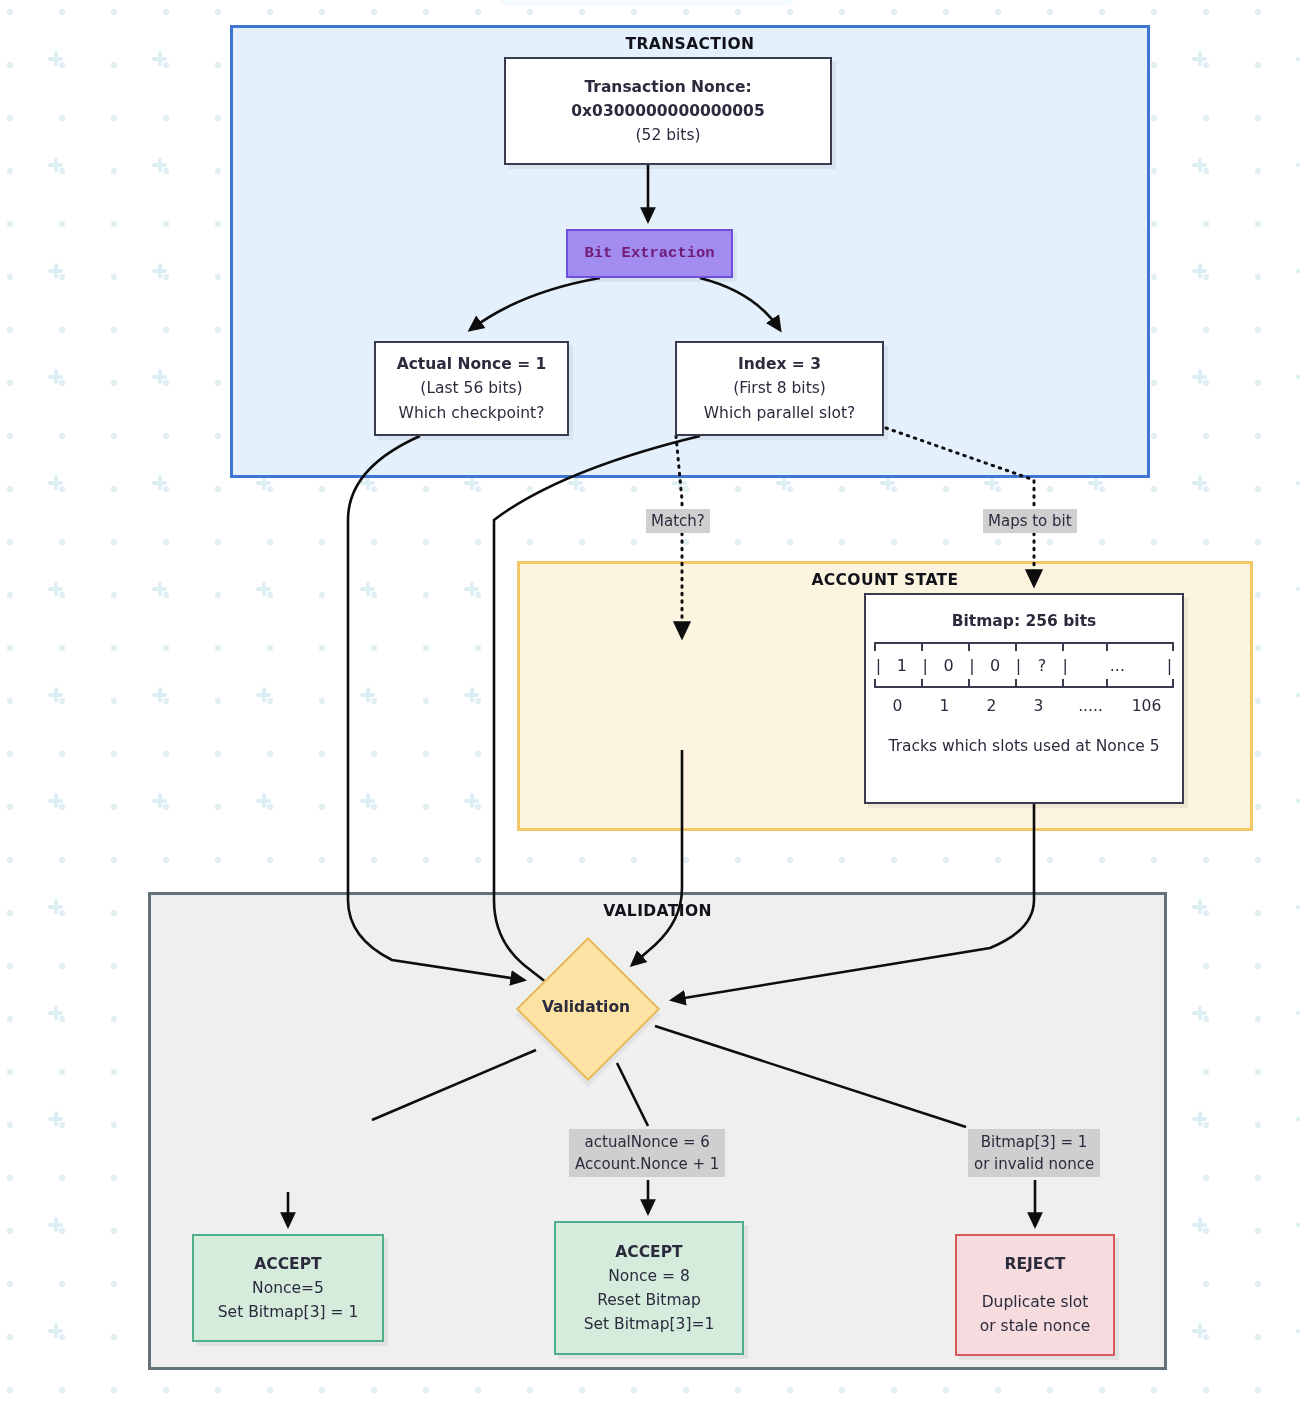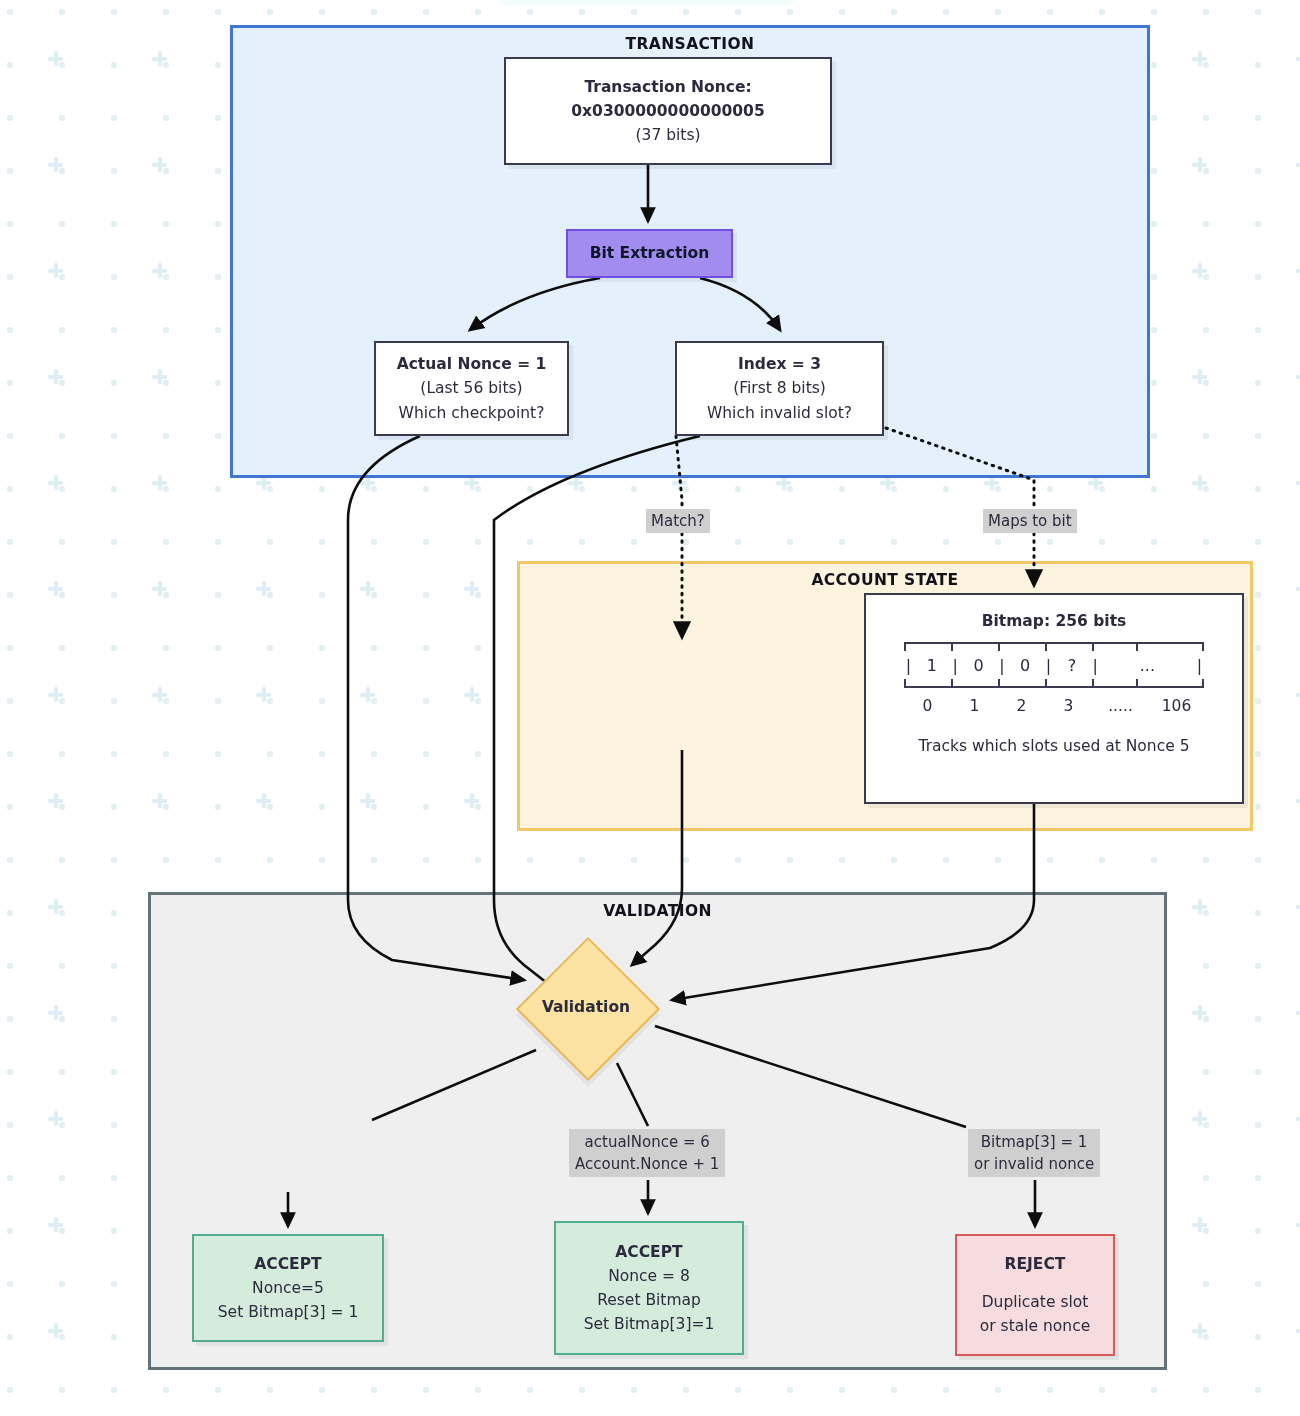--- a/index.html
+++ b/index.html
@@ -108,29 +108,29 @@
     line-height: 1.55;
   }
   .plain-box {
     background: #ffffff;
     border: 2.5px solid #3b3b4f;
   }
   #node-tx-nonce  { left: 504px; top: 57px;  width: 328px; height: 108px; }
   #node-actual    { left: 374px; top: 341px; width: 195px; height: 95px;  }
   #node-index     { left: 675px; top: 341px; width: 209px; height: 95px;  }
   #node-acct-nonce{ left: 557px; top: 645px; width: 250px; height: 105px; }
-  #node-bitmap    { left: 864px; top: 593px; width: 380px; height: 211px;
+  #node-bitmap    { left: 864px; top: 593px; width: 320px; height: 211px;
                     justify-content: flex-start; padding-top: 17px; }
 
   #node-bit-extraction {
     left: 566px; top: 229px; width: 167px; height: 49px;
     background: #a38cf0;
     border: 2.5px solid #6f4fe0;
   }
-  #node-bit-extraction .t-bold { font-size: 15.5px; color: #0f172a; }
+  #node-bit-extraction .t-bold { font-size: 15.5px; color: #701a75; font-family: Liberation Mono, monospace; }
 
   #node-validation {
     left: 510px; top: 938px; width: 152px; height: 138px;
     background: transparent;
     box-shadow: none;
   }
   #node-validation .diamond {
     position: absolute;
     left: 50%; top: 50%;
     width: 98px; height: 98px;
@@ -473,37 +473,37 @@
 
       <path d="M 676 436 L 682 500 L 682 637" marker-end="url(#arrow-dot)"></path>
 
       <path d="M 886 428 L 1034 480 L 1034 585" marker-end="url(#arrow-dot)"></path>
     </g>
   </svg>
 
   <div class="node plain-box" id="node-tx-nonce">
     <div class="t-bold">Transaction Nonce:</div>
     <div class="t-bold">0x0300000000000005</div>
-    <div class="t-norm">(37 bits)</div>
+    <div class="t-norm">(52 bits)</div>
   </div>
 
   <div class="node" id="node-bit-extraction">
     <div class="t-bold">Bit Extraction</div>
   </div>
 
   <div class="node plain-box" id="node-actual">
     <div class="t-bold">Actual Nonce = 1</div>
     <div class="t-norm">(Last 56 bits)</div>
     <div class="t-norm">Which checkpoint?</div>
   </div>
 
   <div class="node plain-box" id="node-index">
     <div class="t-bold">Index = 3</div>
     <div class="t-norm">(First 8 bits)</div>
-    <div class="t-norm">Which invalid slot?</div>
+    <div class="t-norm">Which parallel slot?</div>
   </div>
 
 
   <div class="node plain-box" id="node-bitmap">
     <div class="bitmap-title">Bitmap: 256 bits</div>
     <div class="bitmap-grid">
       <div class="bm-rule top"></div>
       <div class="bm-rule bottom"></div>
       <div class="bm-tick" style="left:0px;top:0px;"></div>
       <div class="bm-tick" style="left:47px;top:0px;"></div>

